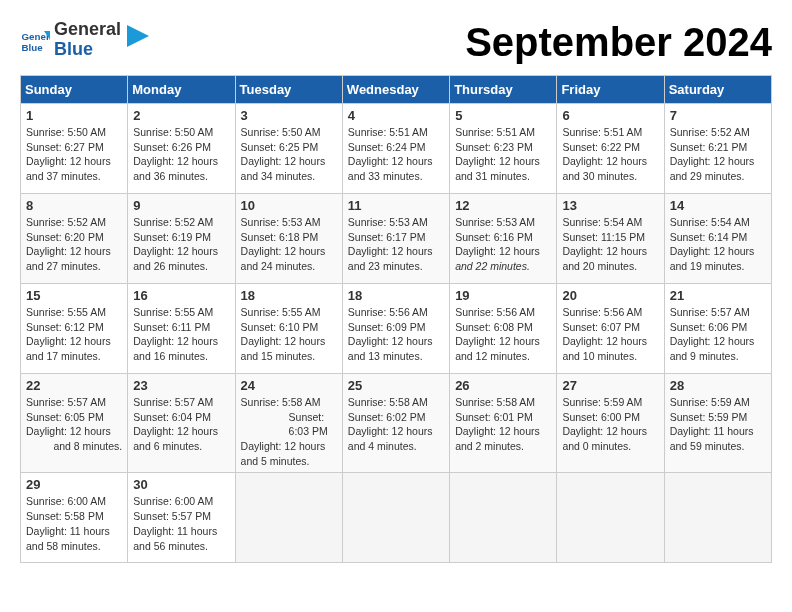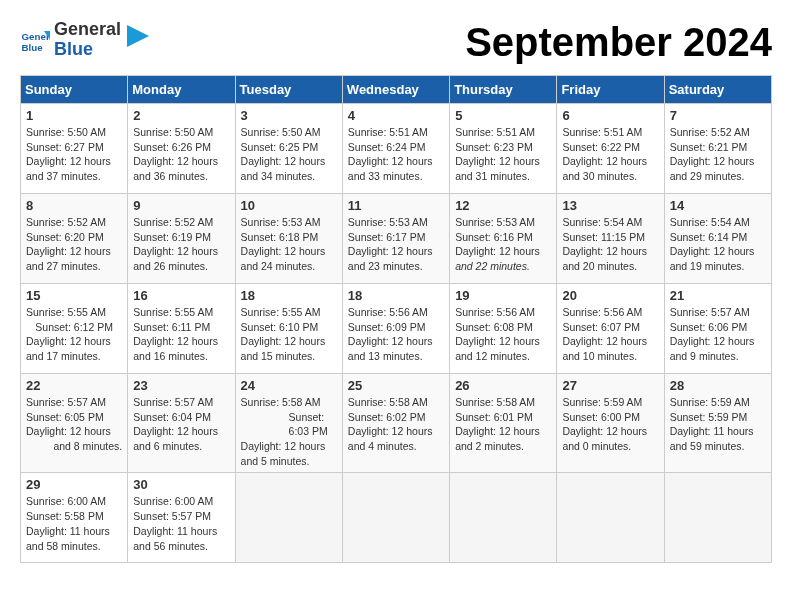--- a/index.html
+++ b/index.html
@@ -217,21 +217,21 @@
           <div style="line-height: 1.4;">Sunrise: 5:54 AM</div>
           <div style="line-height: 1.4;">Sunset: 6:14 PM</div>
           <div style="line-height: 1.4;">Daylight: 12 hours</div>
           <div style="line-height: 1.4;">and 19 minutes.</div>
         </td>
       </tr>
       <tr>
         <td>
           <span class="day-num">15</span>
           <div style="line-height: 1.4;">Sunrise: 5:55 AM</div>
-          <div style="line-height: 1.4; text-align: center;">Sunset: 6:12 PM</div>
+          <div style="line-height: 1.4;">Sunset: 6:12 PM</div>
           <div style="line-height: 1.4;">Daylight: 12 hours</div>
           <div style="line-height: 1.4;">and 17 minutes.</div>
         </td>
         <td>
           <span class="day-num">16</span>
           <div style="line-height: 1.4;">Sunrise: 5:55 AM</div>
           <div style="line-height: 1.4;">Sunset: 6:11 PM</div>
           <div style="line-height: 1.4;">Daylight: 12 hours</div>
           <div style="line-height: 1.4;">and 16 minutes.</div>
         </td>

